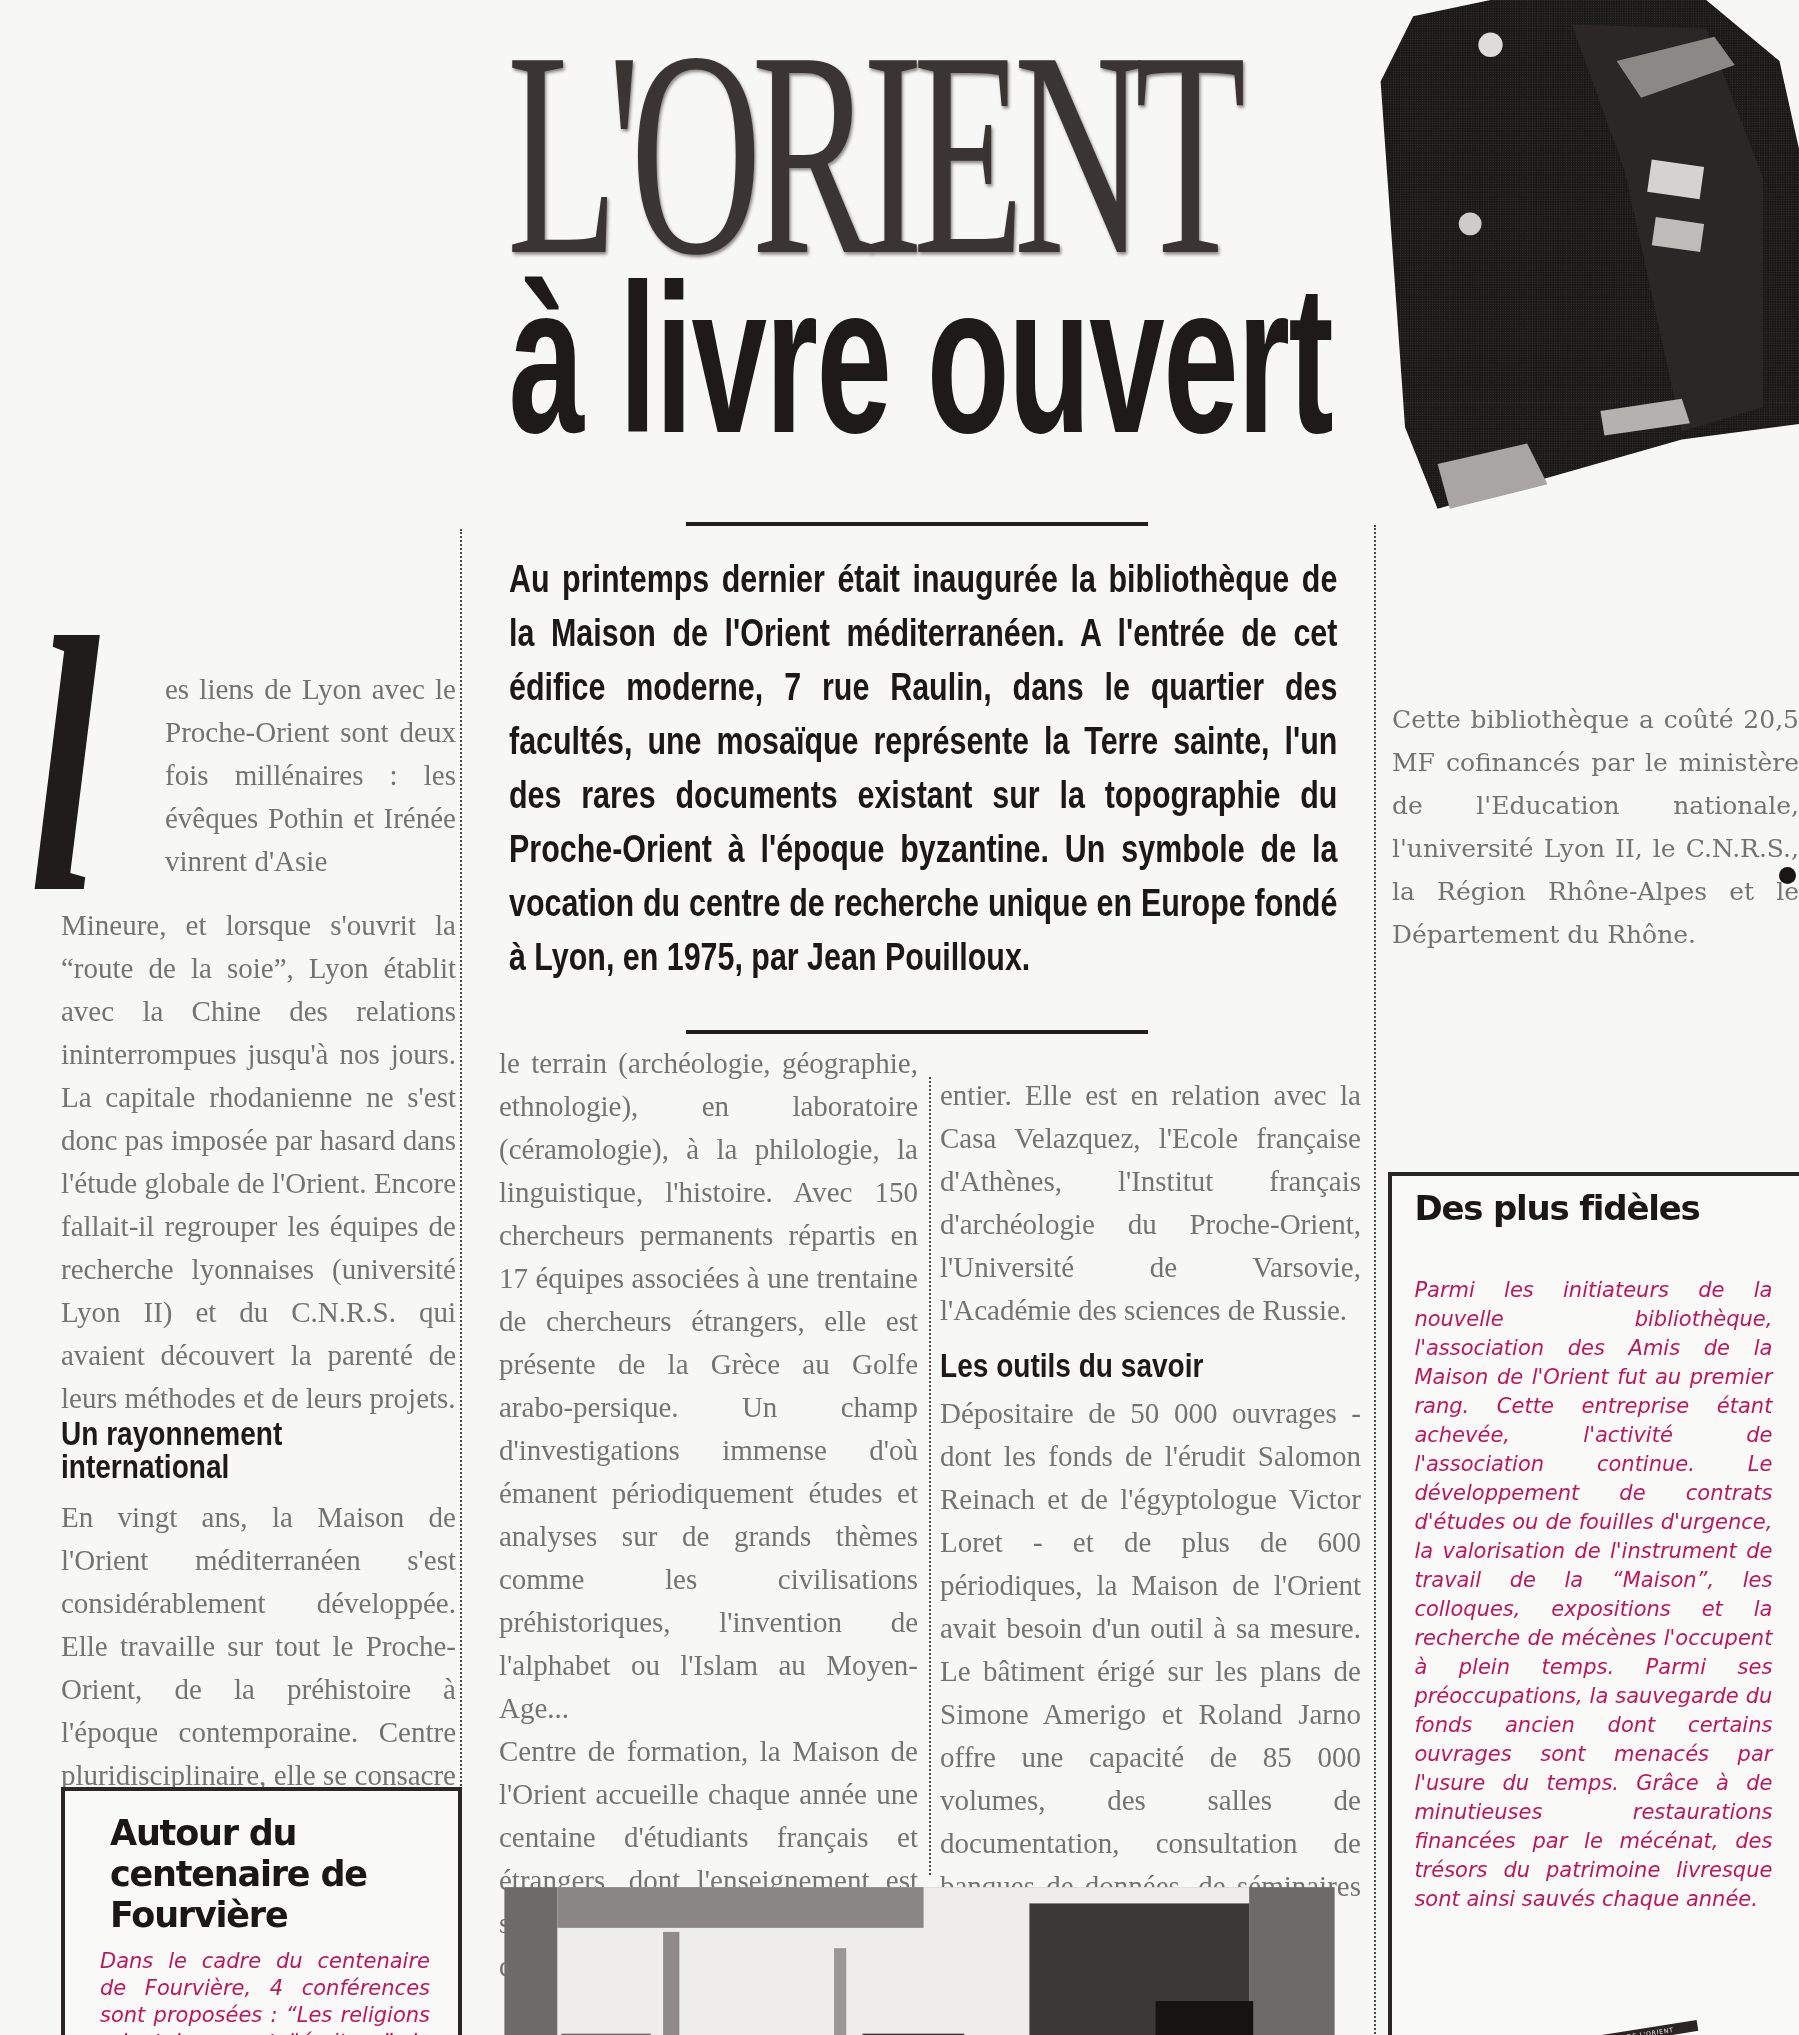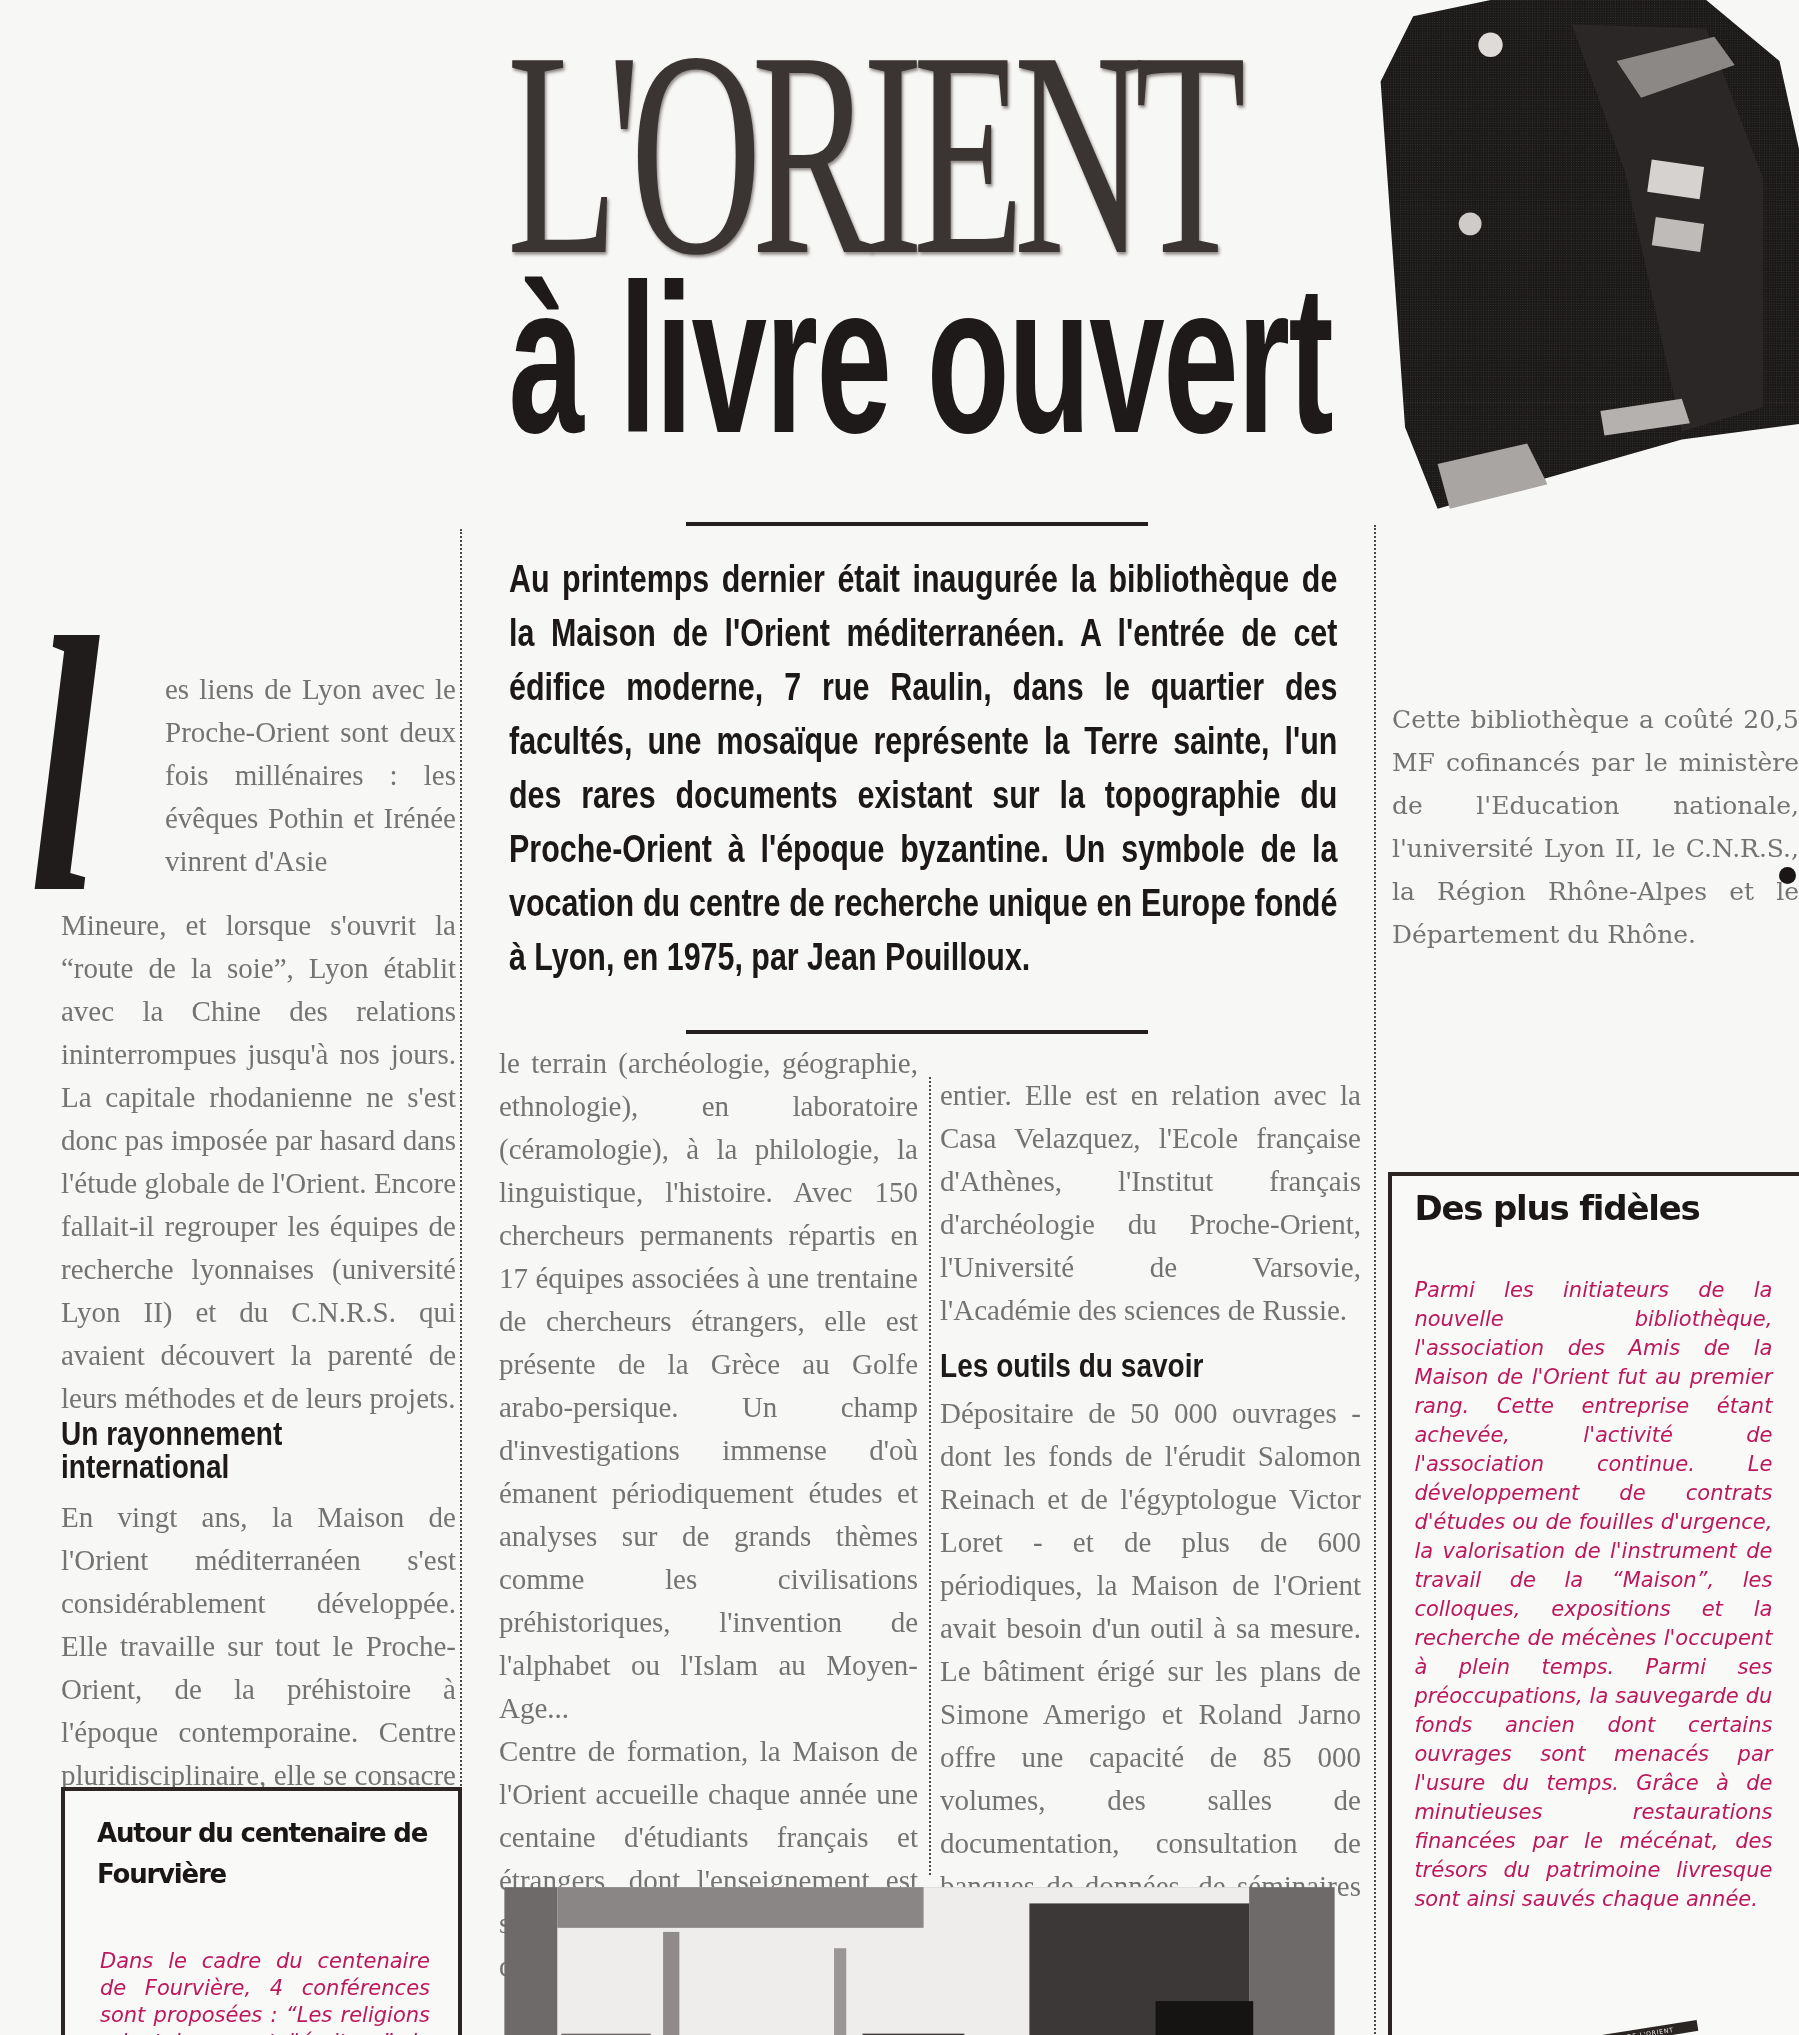--- a/index.html
+++ b/index.html
@@ -61,21 +61,21 @@
   #subhead-2 { left:940px; top:1349px; }
   #col-mid-2b { left:940px; top:1392px; width:421px; }
   
   #col-right { left:1392px; top:698px; width:407px; font-family:"DejaVu Serif", serif; font-size:25px; }
   #end-bullet { left:1779px; top:867px; width:17px; height:17px; border-radius:50%; background:#1a1616; }
   
   .box { border:4.1px solid #2b2624; background:#f9f9f7; box-sizing:border-box; }
   .box-title { font-family:"DejaVu Sans", sans-serif; font-weight:bold; color:#1b1716; letter-spacing:-1.2px; }
   .box-body { font-family:"DejaVu Sans", sans-serif; font-style:italic; color:#be185d; text-align:justify; }
   #box-left { left:61px; top:1787px; width:401px; height:517px; }
-  #box-left .box-title { position:absolute; left:32px; top:22.4px; font-size:26px; line-height:41px; width:346px; }
+  #box-left .box-title { position:absolute; left:45px; top:22.4px; font-size:35px; line-height:41px; width:346px; }
   #box-left .box-body { position:absolute; left:35px; top:157px; width:330px; font-size:21px; line-height:27px; }
   #box-right { left:1388px; top:1172px; width:411px; height:1034px; border-right:none; }
   #box-right .box-title { position:absolute; left:22.4px; top:12.2px; font-size:34px; line-height:40px; }
   #box-right .box-body { position:absolute; left:22.4px; top:100px; width:358px; font-size:21px; line-height:29px; }
   
   #ad-banner { left:1455px; top:2039px; width:244px; height:11.4px; background:#2a2423;
      color:#eee; font-family:"DejaVu Sans", sans-serif; font-size:6.1px; line-height:11.4px; text-align:center;
      transform:rotate(-9deg); letter-spacing:0.8px; white-space:nowrap; overflow:hidden;}
   
   #library-photo { left:488px; top:1879px; width:863px; height:571px; }

